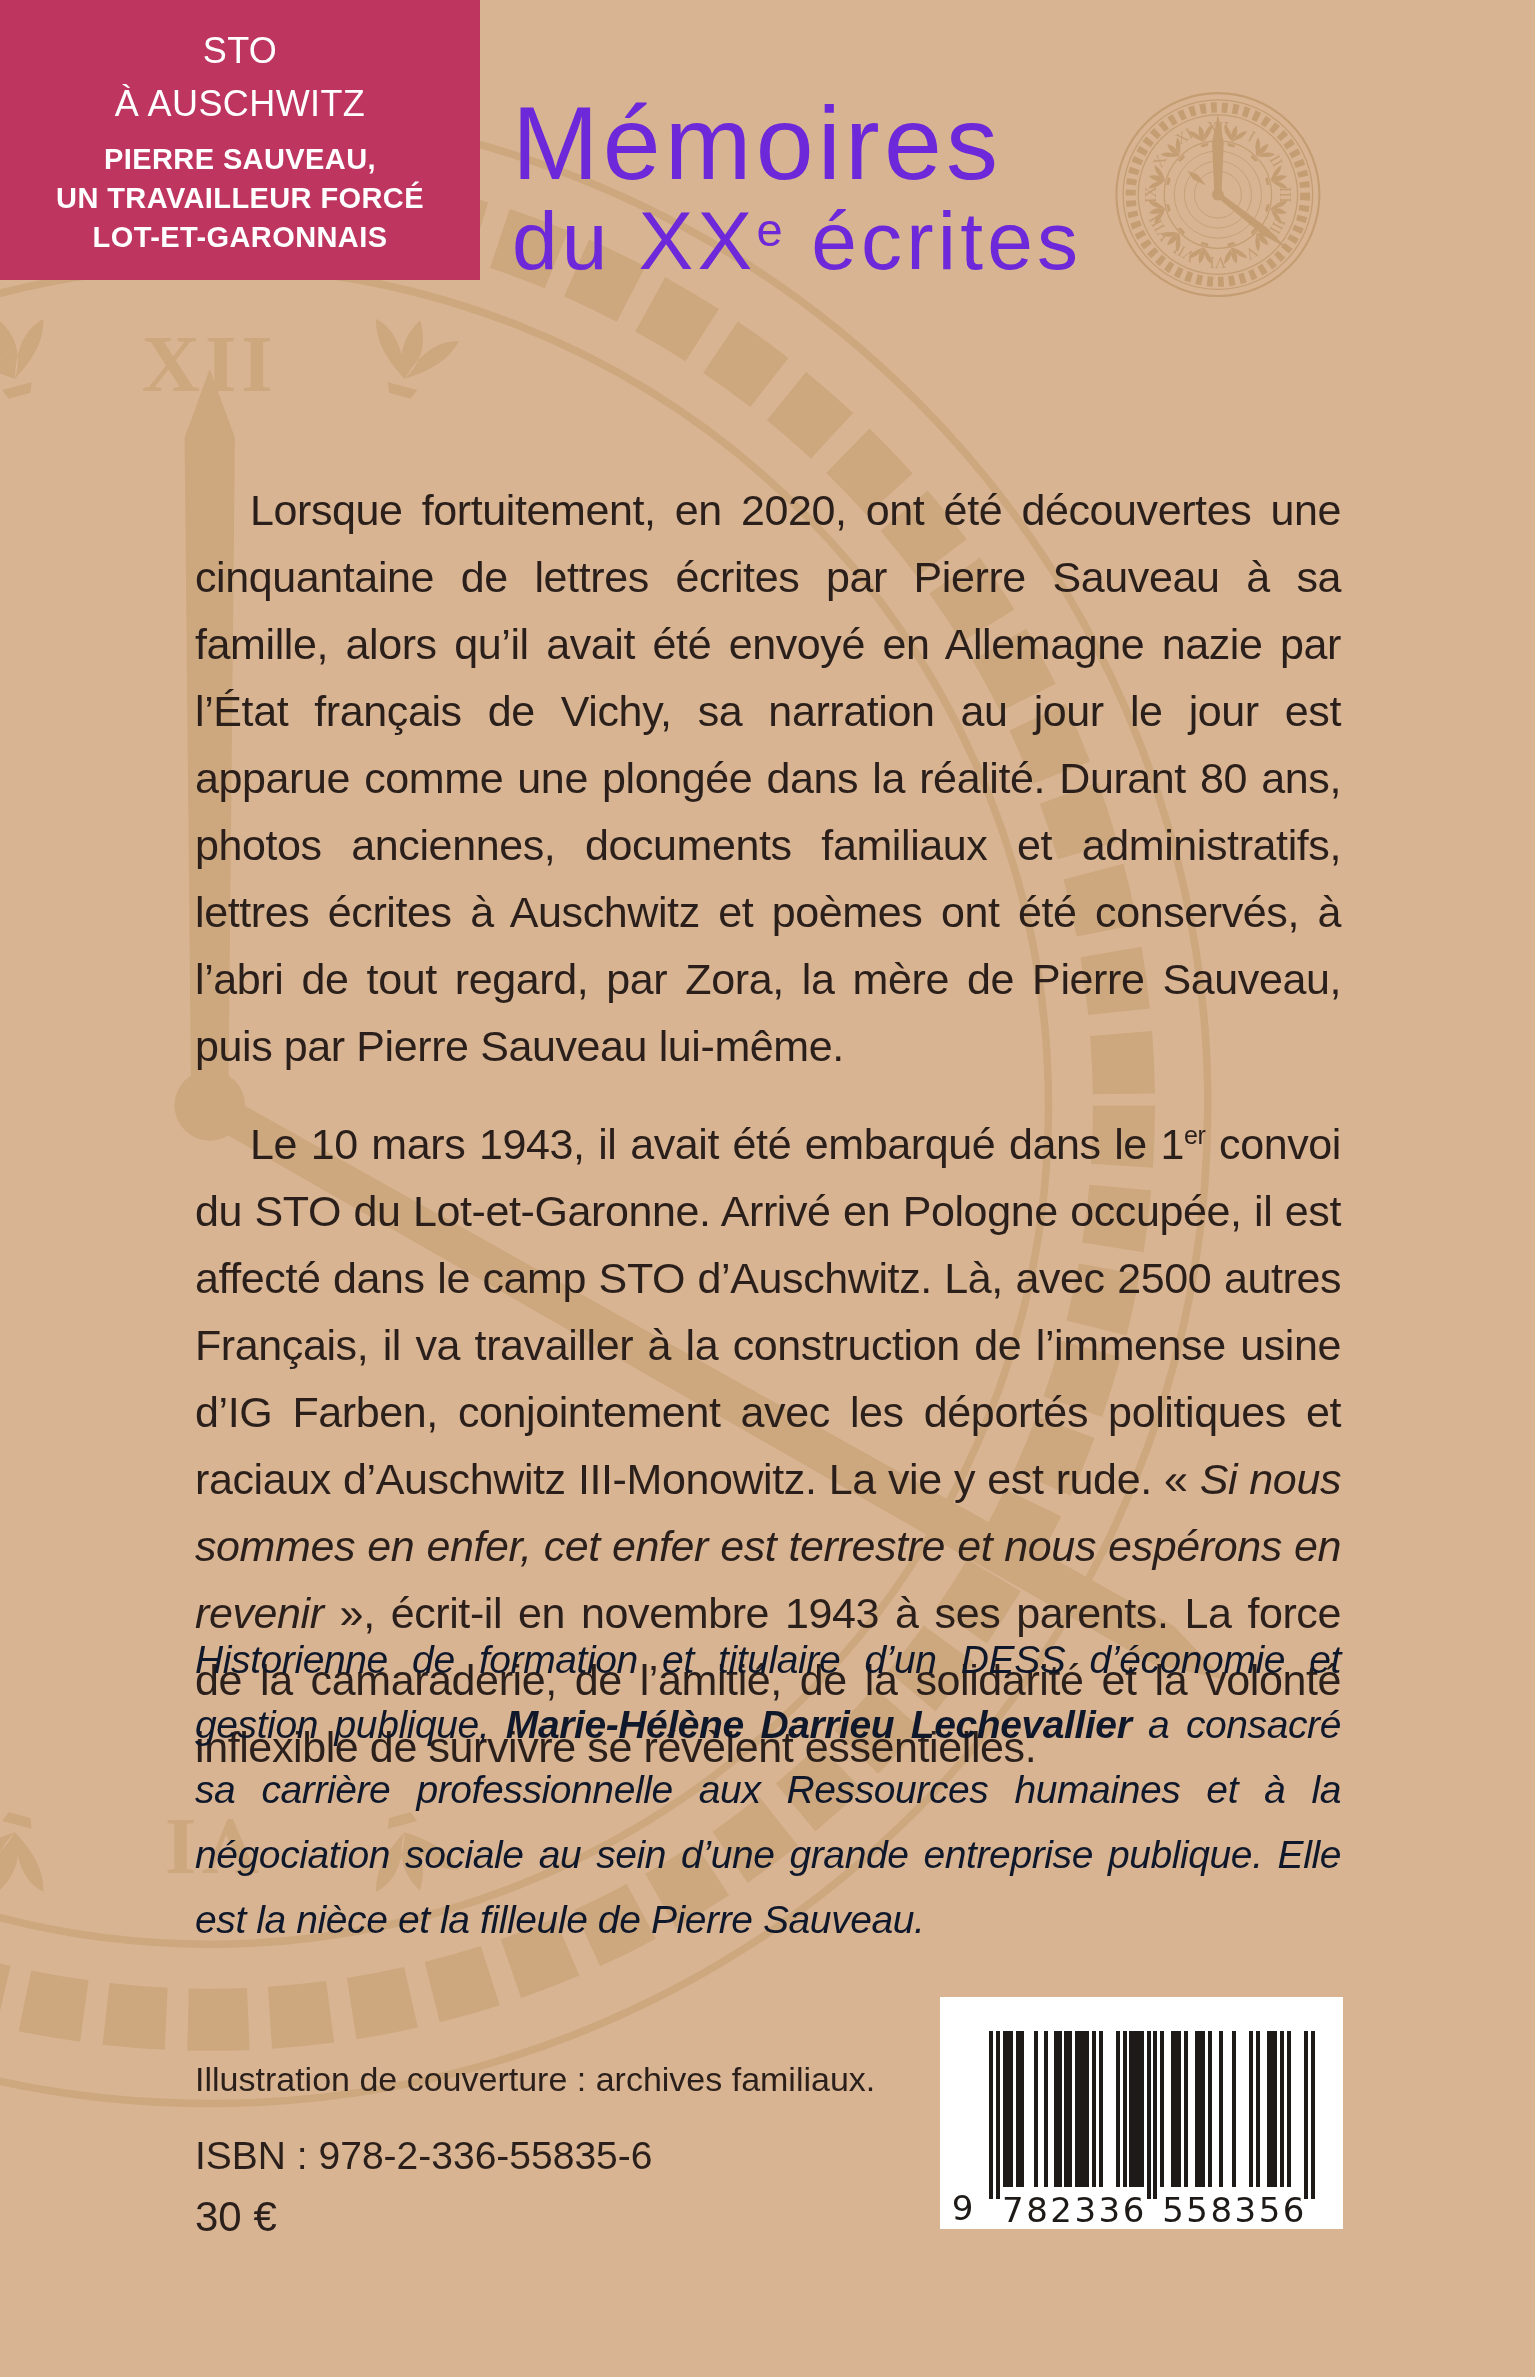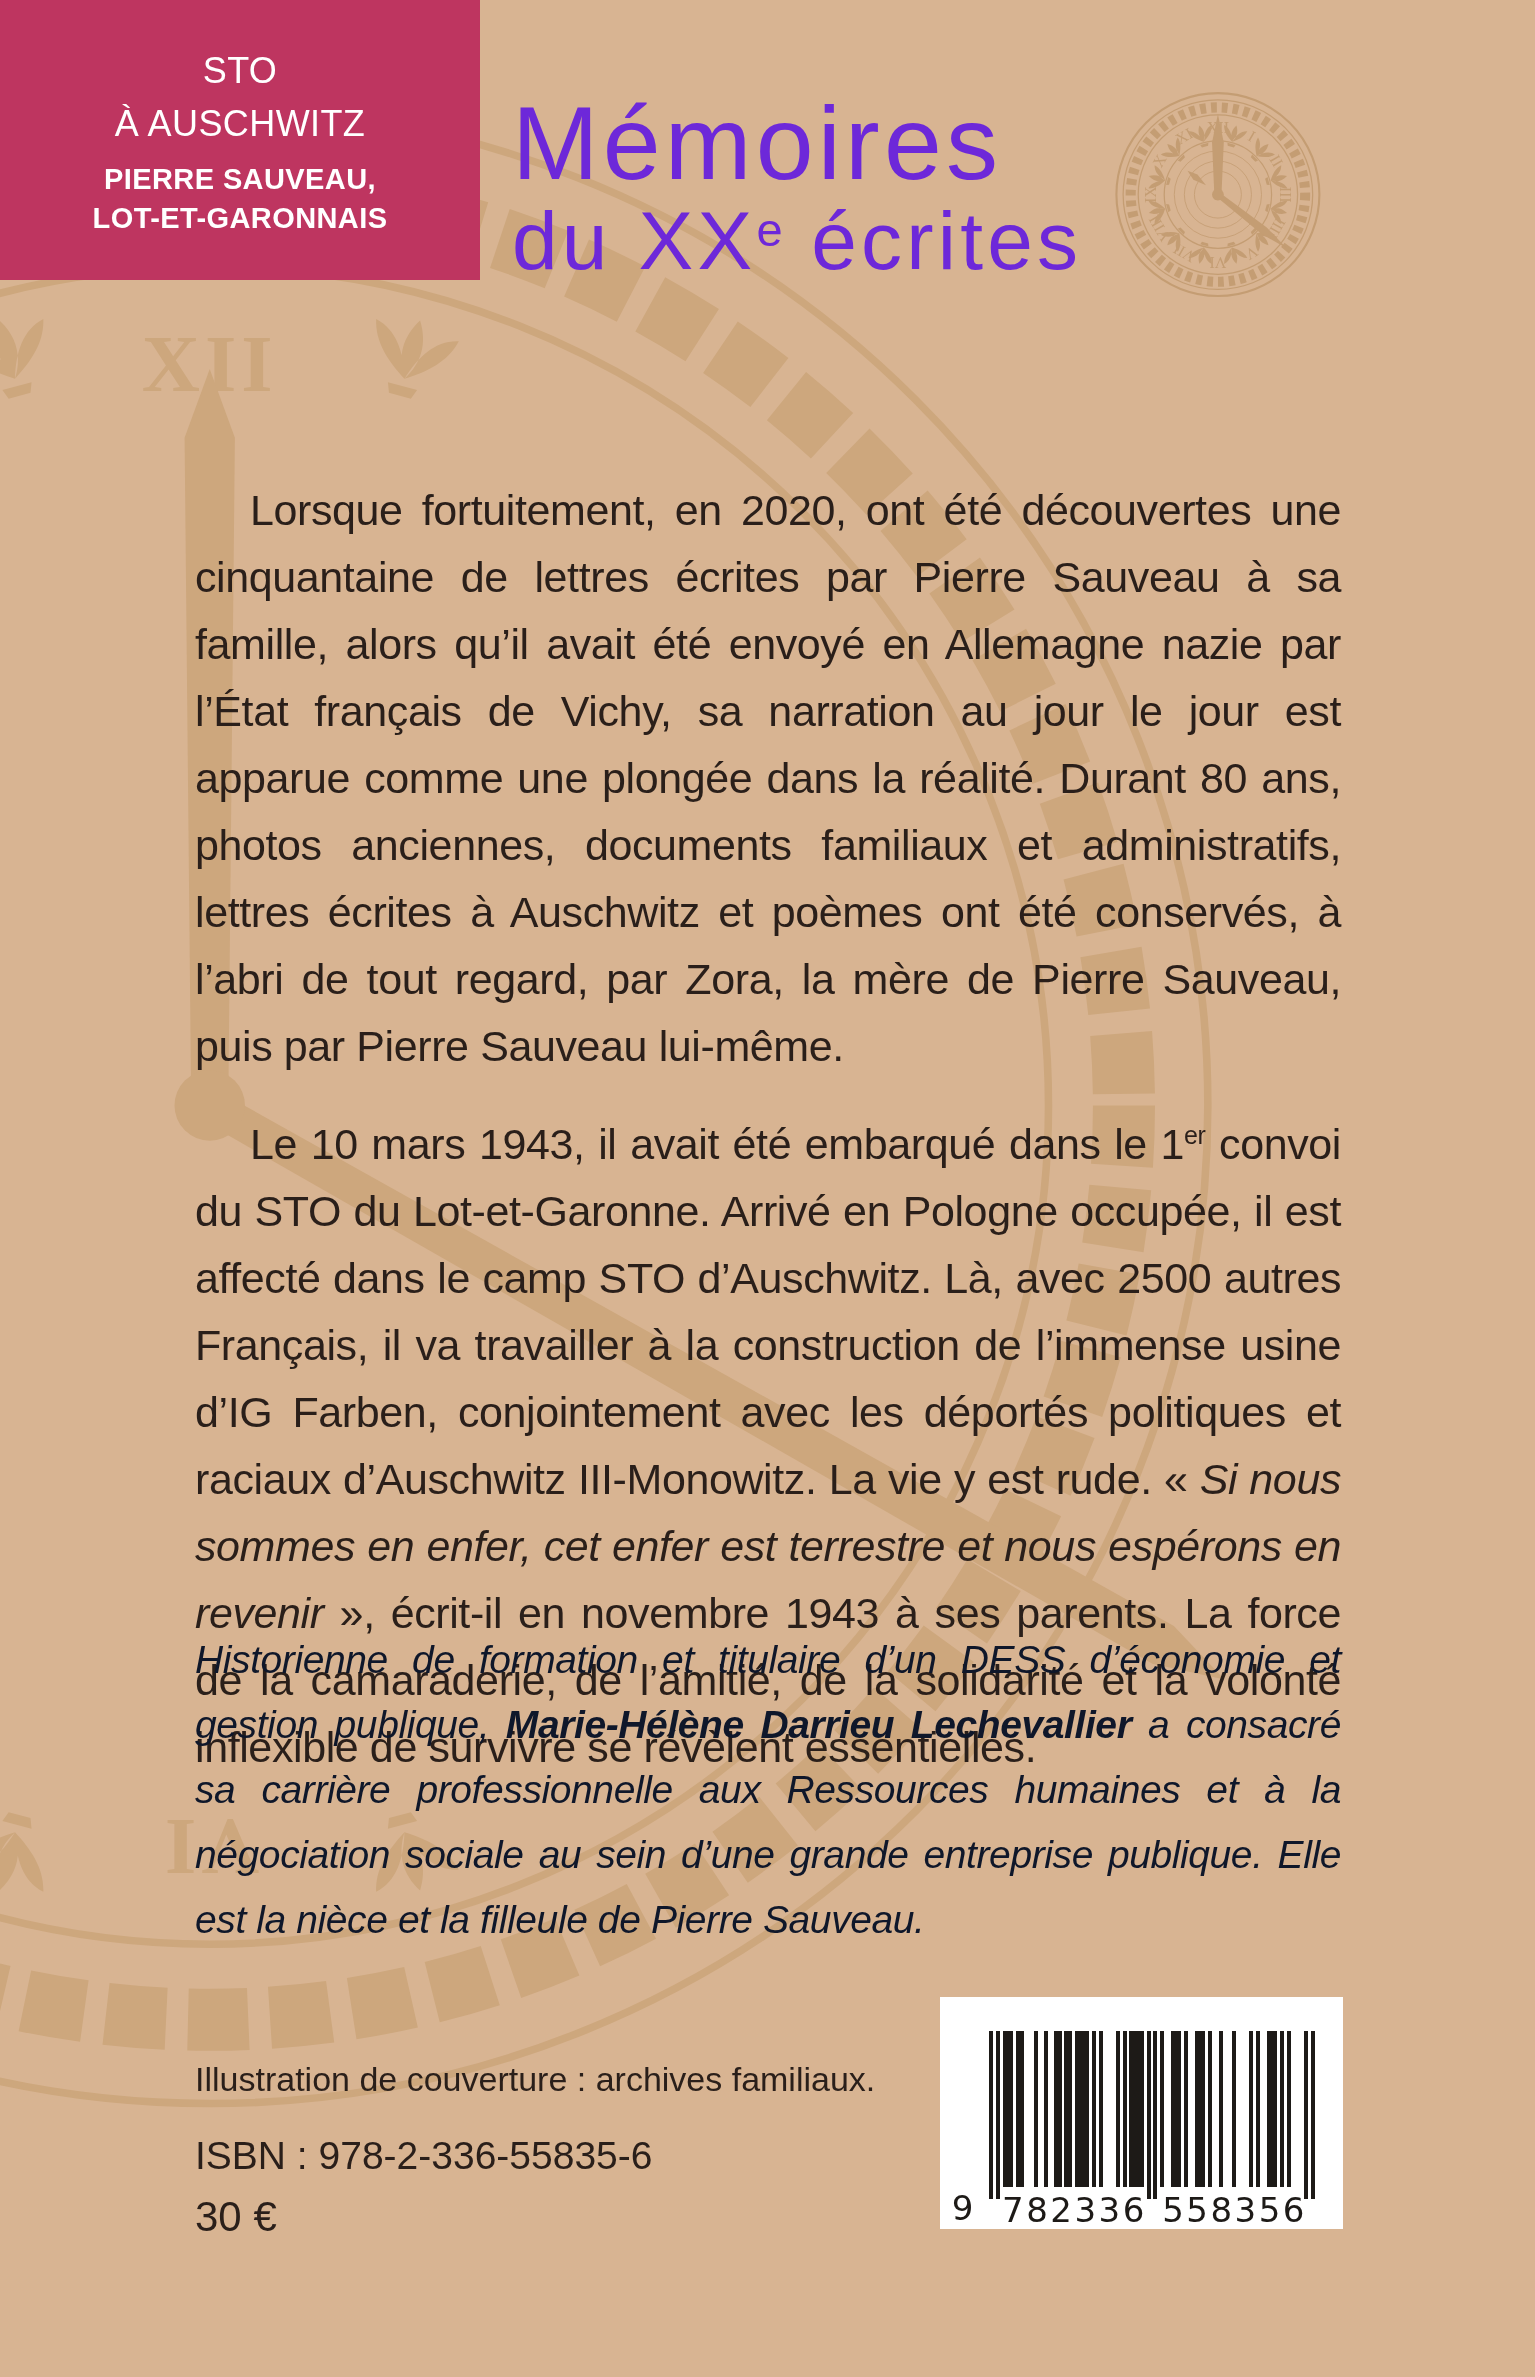--- a/index.html
+++ b/index.html
@@ -140,20 +140,21 @@
       <path class="sc-fill" transform="rotate(128)" d="M0,-104 L5,-70 L3,4 L-3,4 L-5,-70 Z M0,18 L4,34 L0,46 L-4,34 Z"></path>
       <circle class="sc-fill" r="7"></circle>
     </g>
   </svg>
 
   <div id="title-box">
     <div class="big">STO</div>
     <div class="big">À AUSCHWITZ</div>
     <div class="gap"></div>
     <div class="sub">PIERRE SAUVEAU,</div>
+    <div class="sub">UN TRAVAILLEUR FORCÉ</div>
     <div class="sub">LOT-ET-GARONNAIS</div>
   </div>
 
   <div id="series-logo">
     <div class="l1">Mémoires</div>
     <div class="l2"><span>du XX</span><sup>e</sup><span> écrites</span></div>
   </div>
 
   <div id="body-text">
     <p>Lorsque fortuitement, en 2020, ont été découvertes une cinquantaine de lettres écrites par Pierre Sauveau à sa famille, alors qu’il avait été envoyé en Allemagne nazie par l’État français de Vichy, sa narration au jour le jour est apparue comme une plongée dans la réalité. Durant 80 ans, photos anciennes, documents familiaux et administratifs, lettres écrites à Auschwitz et poèmes ont été conservés, à l’abri de tout regard, par Zora, la mère de Pierre Sauveau, puis par Pierre Sauveau lui-même.</p>

